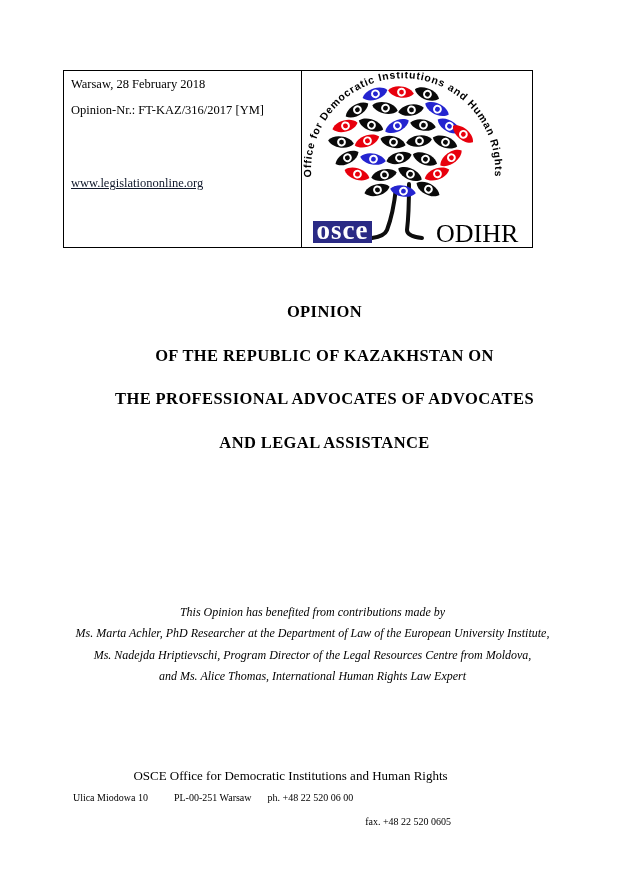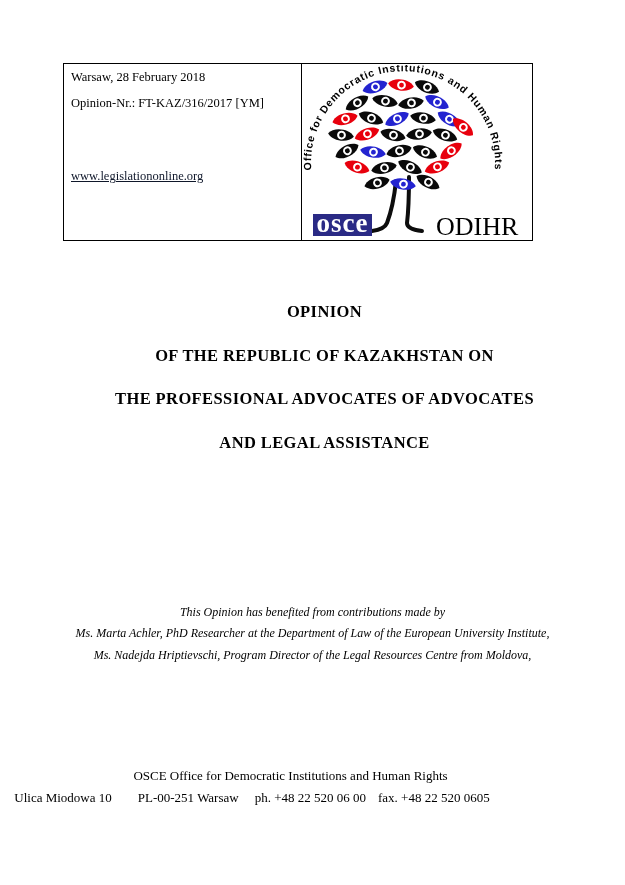--- a/index.html
+++ b/index.html
@@ -11,21 +11,21 @@
     background: #ffffff;
     font-family: "Liberation Serif", serif;
     color: #000;
     overflow: hidden;
   }
 
   
   .header-box {
     position: absolute;
     left: 63px;
-    top: 63px;
+    top: 70px;
     width: 470px;
     height: 178px;
     border: 1px solid #000;
     box-sizing: border-box;
     display: flex;
   }
   .header-cell-left {
     position: relative;
     flex: 0 0 238px;
     border-right: 1px solid #000;
@@ -118,29 +118,30 @@
     text-align: center;
     font-size: 13px;
     line-height: 15px;
     white-space: nowrap;
   }
   .footer-row {
     position: absolute;
     left: 0;
     top: 790px;
     width: 504px;
-    font-size: 13px;
+    font-size: 10px;
     line-height: 15px;
     display: flex;
     justify-content: center;
     white-space: nowrap;
+    padding-left: 10px;
   }
   .footer-row .g1 { margin-left: 26px; }
   .footer-row .g2 { margin-left: 16px; }
-  .footer-row .g3 { margin-left: 12px; }
+  .footer-row .g3 { margin-left: 12px; margin-top: 24px; }
 </style>
 </head>
 <body>
 
 <div class="page">
 
   <div class="header-box">
     <div class="header-cell-left">
       <div class="date-line">Warsaw, 28 February 2018</div>
       <div class="opinion-line">Opinion-Nr.: FT-KAZ/316/2017 [YM]</div>
@@ -214,20 +215,21 @@
     <div>OPINION</div>
     <div>OF THE REPUBLIC OF KAZAKHSTAN ON</div>
     <div>THE PROFESSIONAL ADVOCATES OF ADVOCATES</div>
     <div>AND LEGAL ASSISTANCE</div>
   </div>
 
   <div class="contrib-block">
     <div>This Opinion has benefited from contributions made by</div>
     <div>Ms. Marta Achler, PhD Researcher at the Department of Law of the European University Institute,</div>
     <div>Ms. Nadejda Hriptievschi, Program Director of the Legal Resources Centre from Moldova,</div>
+    <div>and Ms. Alice Thomas, International Human Rights Law Expert</div>
   </div>
 
   <div class="footer-org">OSCE Office for Democratic Institutions and Human Rights</div>
   <div class="footer-row">
     <span>Ulica Miodowa 10</span>
     <span class="g1">PL-00-251 Warsaw</span>
     <span class="g2">ph. +48 22 520 06 00</span>
     <span class="g3">fax. +48 22 520 0605</span>
   </div>
 

